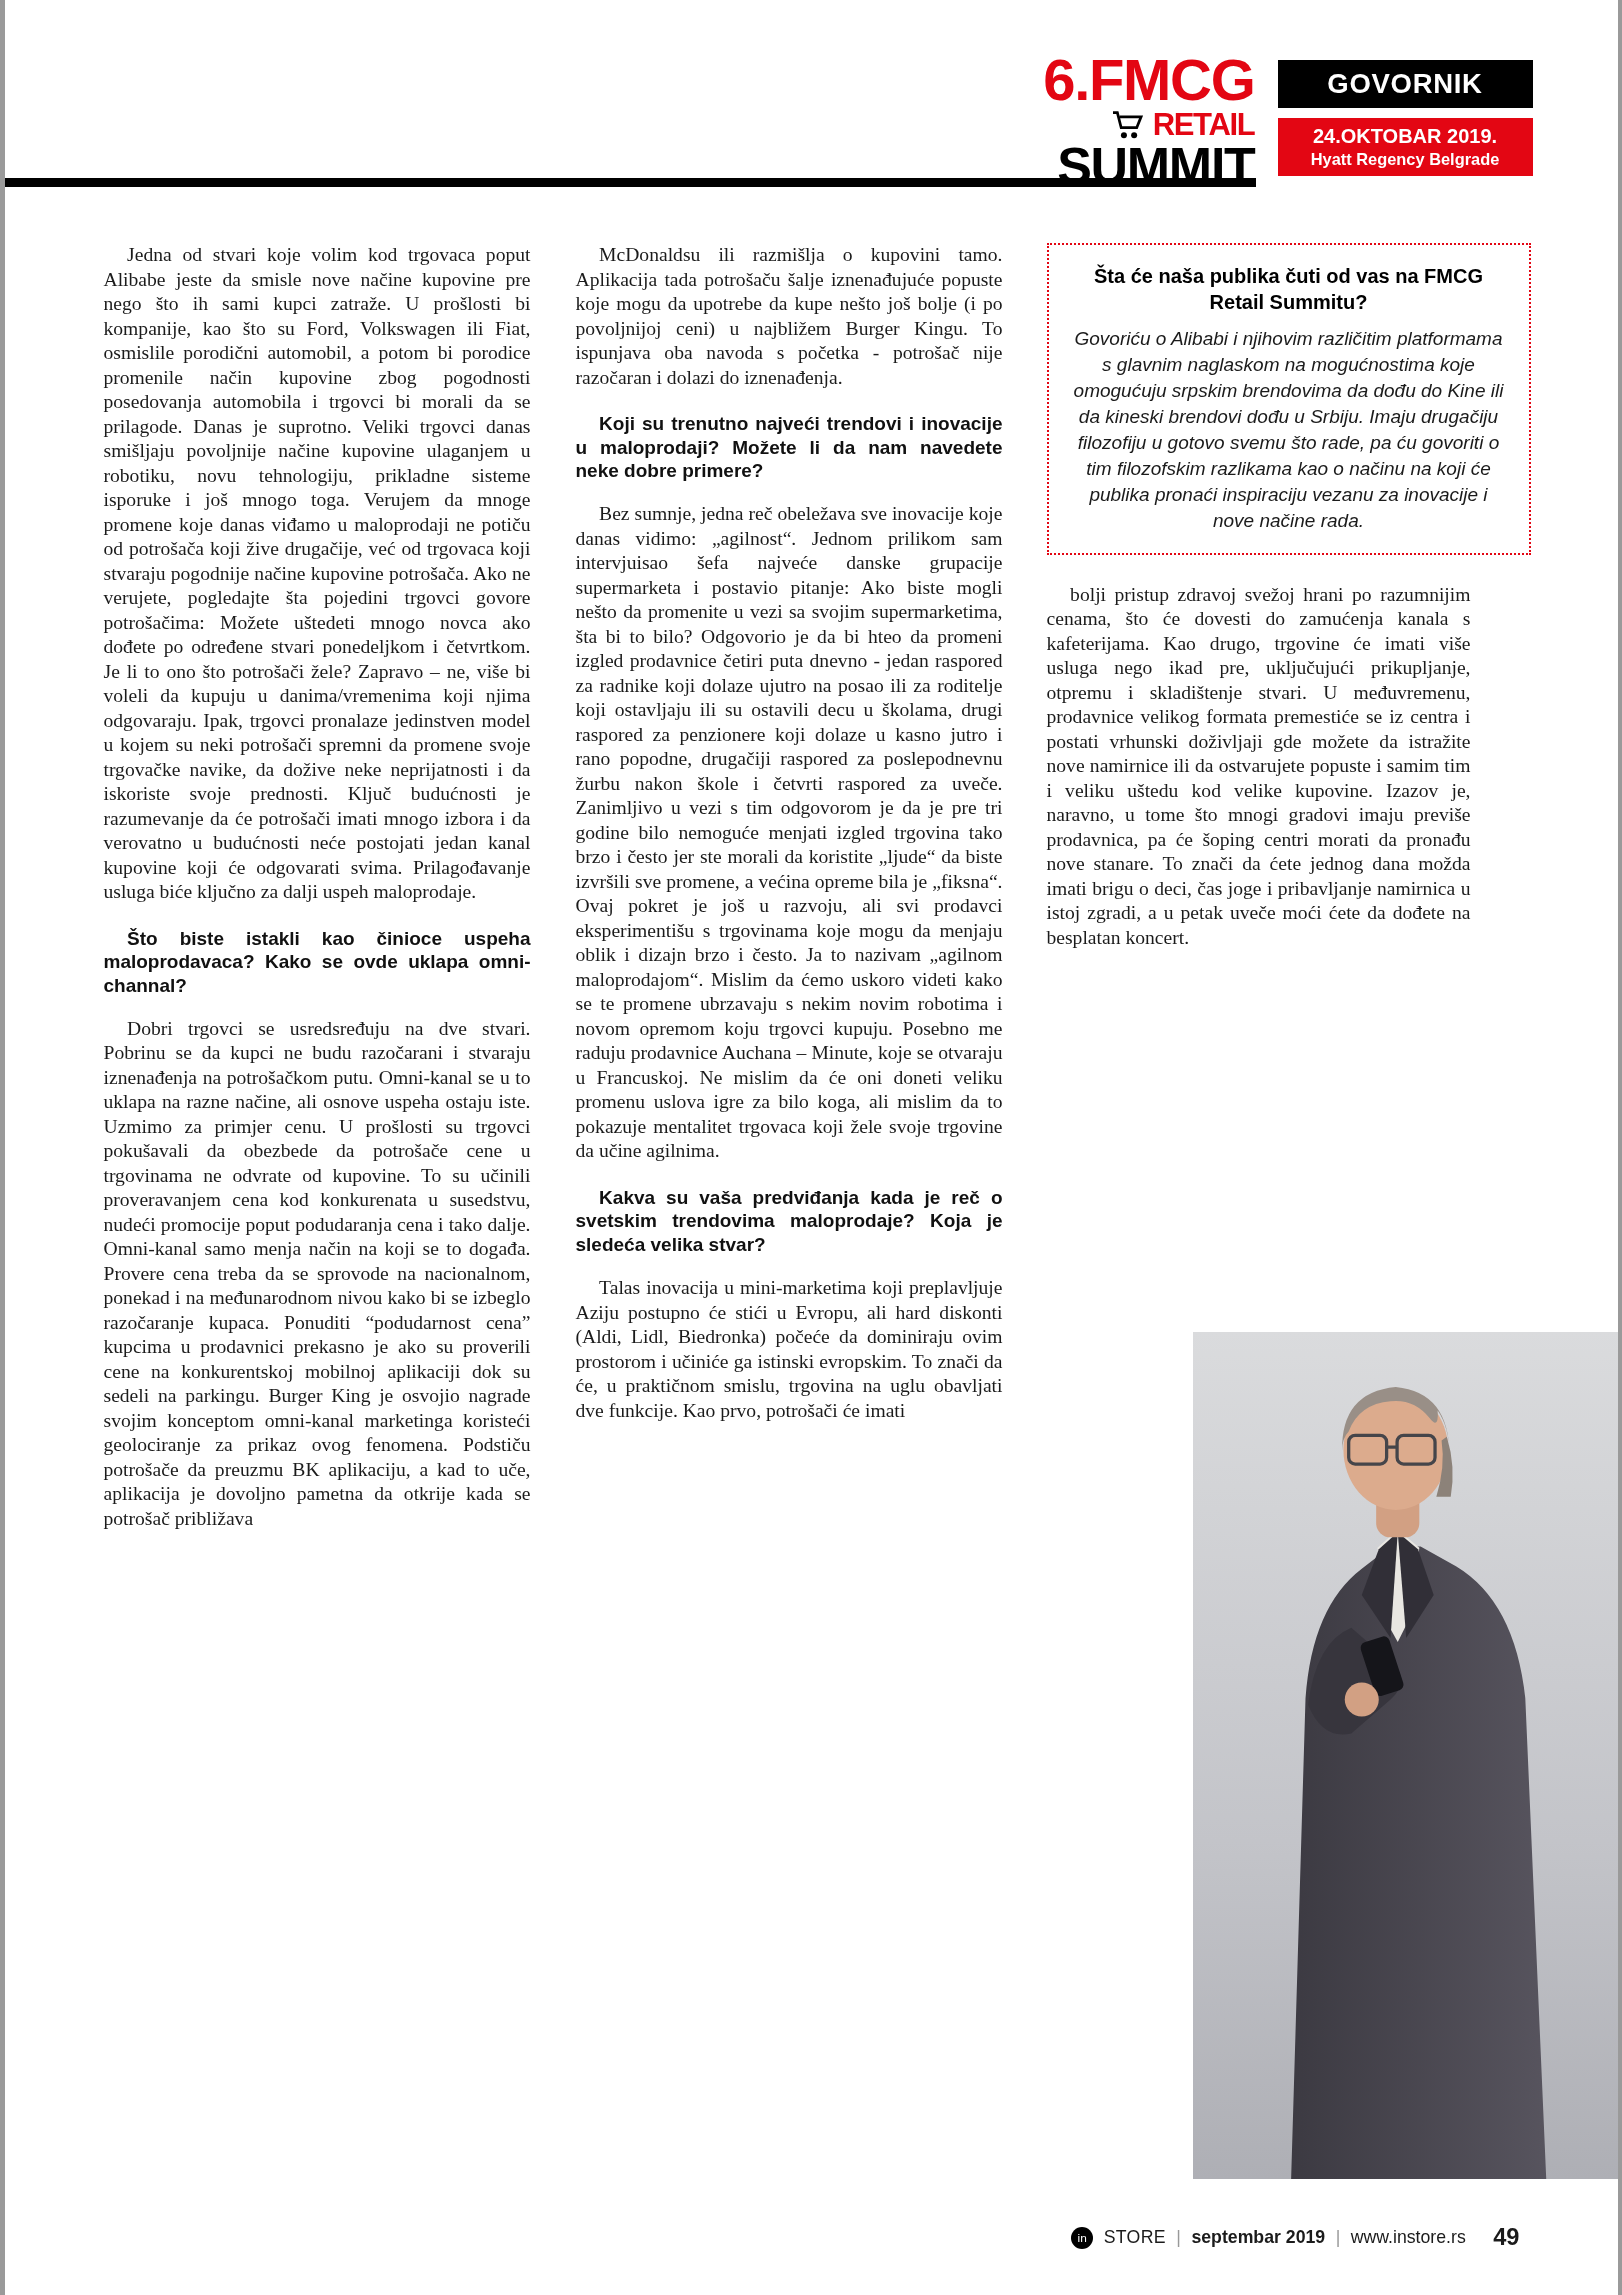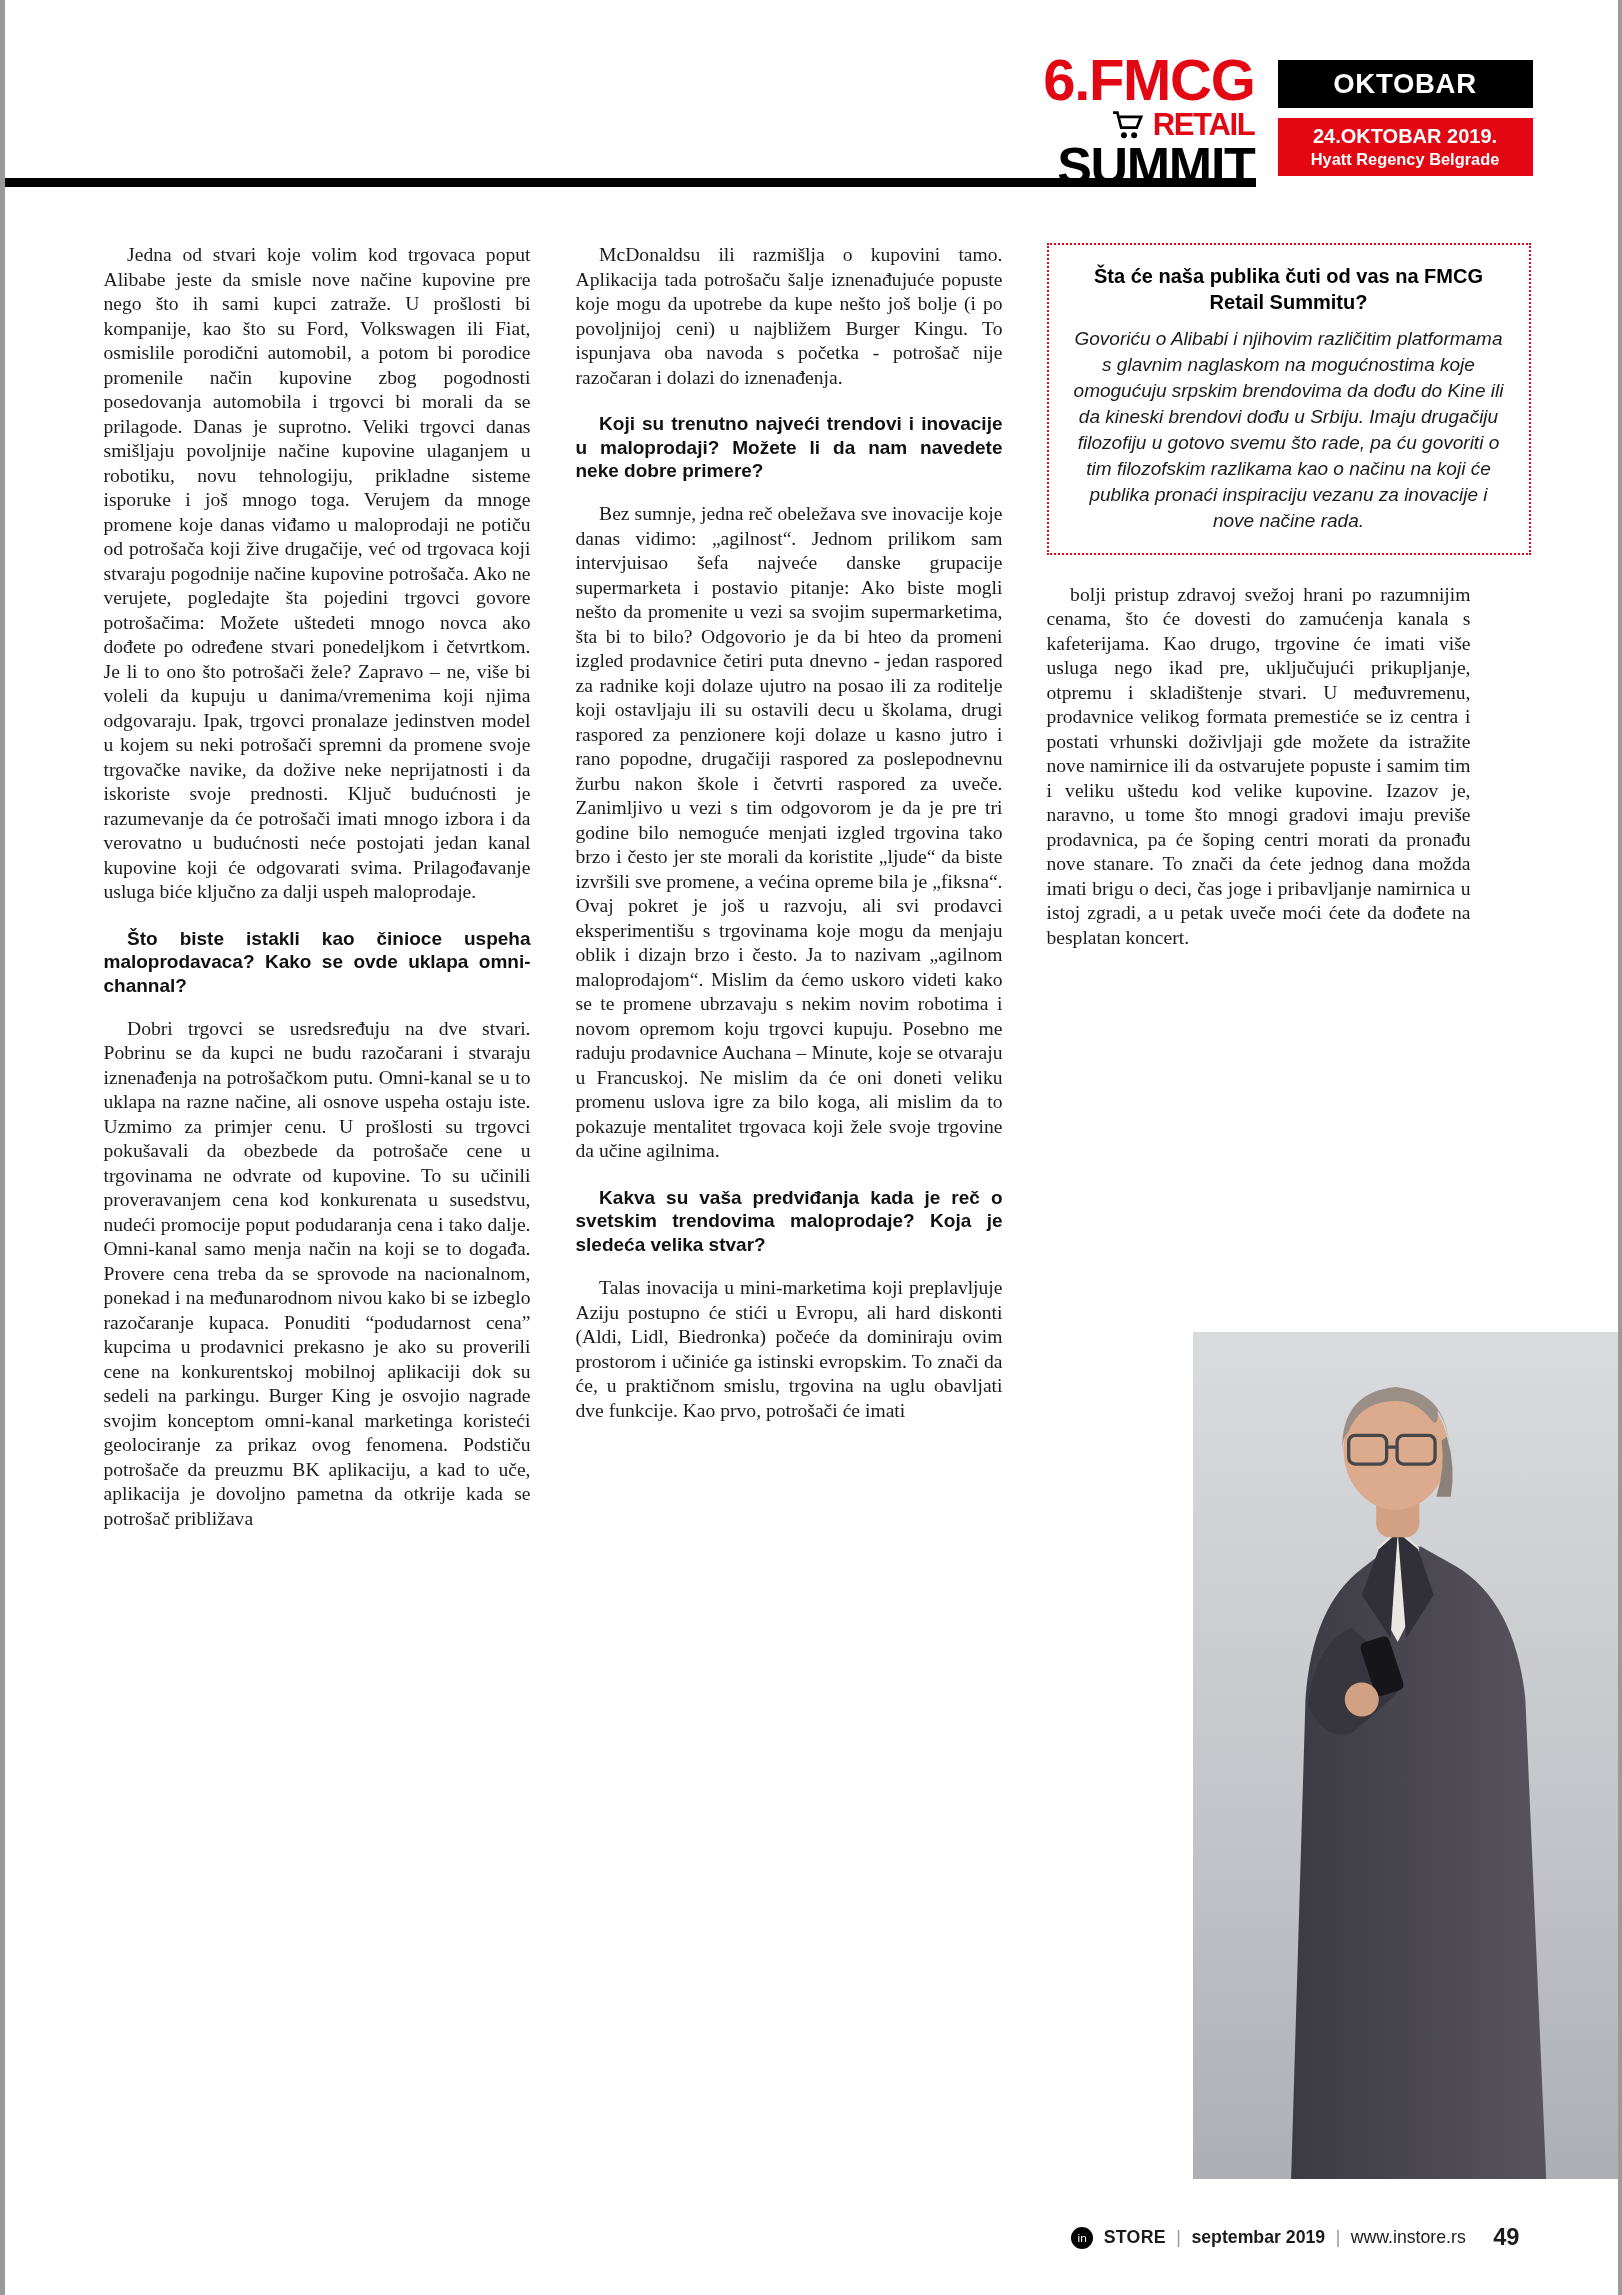--- a/index.html
+++ b/index.html
@@ -65,21 +65,21 @@
 
   
   .footer {
     position:absolute; right:98px; bottom:44px;
     display:flex; align-items:center; gap:10.5px;
     font-family:"Liberation Sans", sans-serif; font-size:17.7px; color:#1b1b1b;
   }
   .instore-mark { width:22px; height:22px; border-radius:50%; background:#000; color:#fff;
                   display:flex; align-items:center; justify-content:center;
                   font-weight:400; font-size:11.8px; }
-  .footer .brand { font-weight:700; letter-spacing:0.3px;text-align:center; }
+  .footer .brand { font-weight:400; letter-spacing:0.3px;text-align:center; }
   .footer .issue { font-weight:700; }
   .footer .sep { color:#999; font-weight:400; }
   .footer .pageno { font-weight:800; font-size:23.6px; margin-left:17px; }
 </style>
 </head>
 <body>
 
 <div class="page">
 
   <header>
@@ -89,21 +89,21 @@
         <svg class="cart" viewBox="0 0 24 22" aria-hidden="true">
           <path d="M1 2h3.2l2.8 11h11.4l3.2-8H6" fill="none" stroke="#000" stroke-width="2"></path>
           <circle cx="9" cy="18.5" r="2.2" fill="#000"></circle>
           <circle cx="16.5" cy="18.5" r="2.2" fill="#000"></circle>
         </svg>
         <span>RETAIL</span>
       </div>
       <div class="logo-l3">SUMMIT</div>
     </div>
 
-    <div class="badge">OKTOBAR</div>
+    <div class="badge">GOVORNIK</div>
 
     <div class="event-box">
       <div class="event-date">24.OKTOBAR 2019.</div>
       <div class="event-venue">Hyatt Regency Belgrade</div>
     </div>
 
     <div class="header-rule"></div>
   </header>
 
   <section class="col col1">

